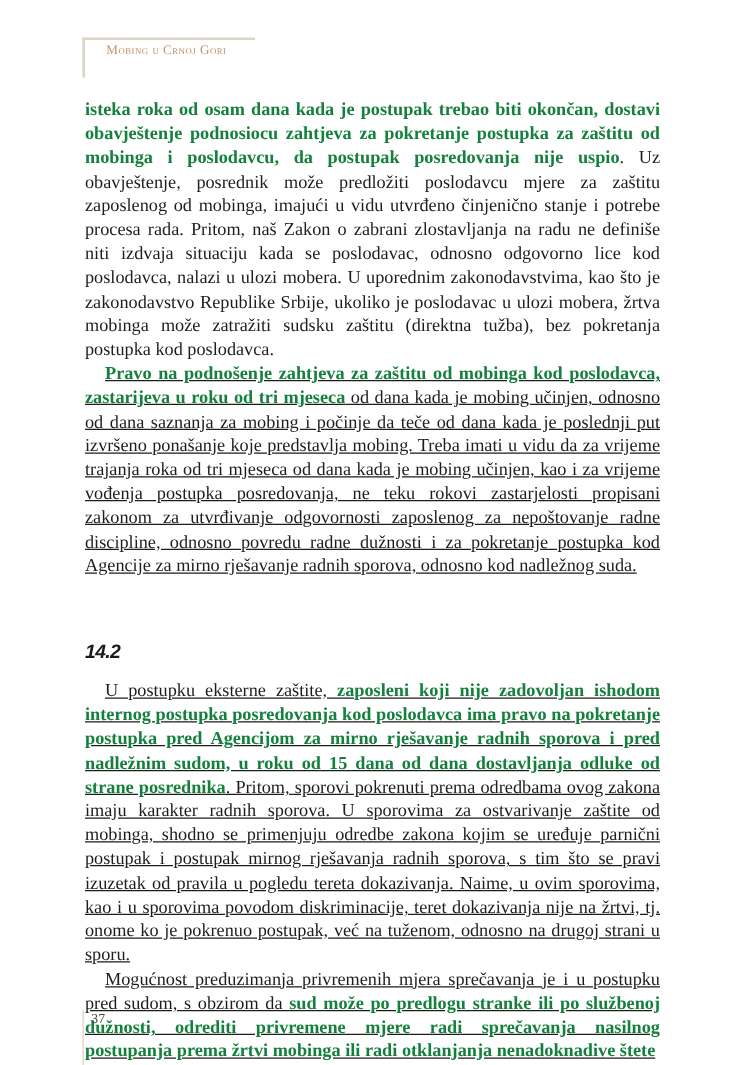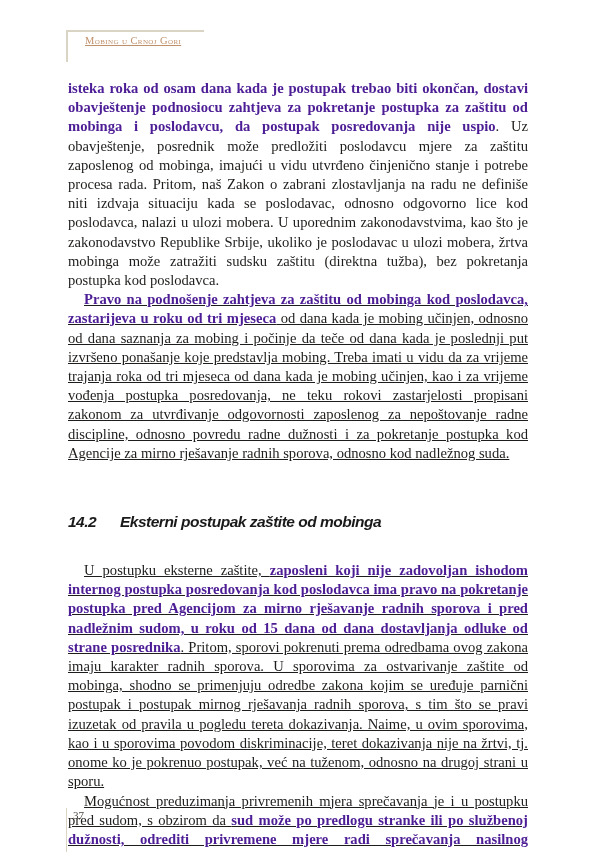--- a/index.html
+++ b/index.html
@@ -26,49 +26,48 @@
     }
     .header-title {
       position: absolute;
       left: 85px;
       top: 35px;
       font-size: 10.5px;
       letter-spacing: 0.4px;
       color: #c0906a;
       font-variant: small-caps;
       white-space: nowrap;
-      text-decoration: underline;
     }
     .content {
       position: absolute;
       left: 68px;
       top: 79px;
       width: 460px;
     }
     .para {
       margin: 0;
       font-size: 14.6px;
       line-height: 19.2px;
       text-align: justify;
       hyphens: none;
     }
     .para.indent {
       text-indent: 16px;
       text-decoration: underline;
     }
     .para b {
       font-weight: bold;
-      color: #4c1d95;
+      color: #15803d;
       margin-top: 32px;
     }
     .heading {
       display: flex;
       align-items: baseline;
       margin-top: 50px;
-      margin-bottom: 30px;
+      margin-bottom: 13px;
       font-family: "Liberation Sans", "DejaVu Sans", sans-serif;
       font-style: italic;
       font-weight: bold;
       font-size: 15.5px;
       letter-spacing: -0.5px;
       color: #1a1a1a;
     }
     .heading .num {
       width: 52px;
     }
@@ -97,21 +96,20 @@
 <div class="content">
   <p class="para">
     <b>isteka roka od osam dana kada je postupak trebao biti okončan, dostavi obavještenje podnosiocu zahtjeva za pokretanje postupka za zaštitu od mobinga i poslodavcu, da postupak posredovanja nije uspio</b><span>. Uz obavještenje, posrednik može predložiti poslodavcu mjere za zaštitu zaposlenog od mobinga, imajući u vidu utvrđeno činjenično stanje i potrebe procesa rada. Pritom, naš Zakon o zabrani zlostavljanja na radu ne definiše niti izdvaja situaciju kada se poslodavac, odnosno odgovorno lice kod poslodavca, nalazi u ulozi mobera. U uporednim zakonodavstvima, kao što je zakonodavstvo Republike Srbije, ukoliko je poslodavac u ulozi mobera, žrtva mobinga može zatražiti sudsku zaštitu (direktna tužba), bez pokretanja postupka kod poslodavca.</span>
   </p>
   <p class="para indent">
     <b>Pravo na podnošenje zahtjeva za zaštitu od mobinga kod poslodavca, zastarijeva u roku od tri mjeseca</b><span> od dana kada je mobing učinjen, odnosno od dana saznanja za mobing i počinje da teče od dana kada je poslednji put izvršeno ponašanje koje predstavlja mobing. Treba imati u vidu da za vrijeme trajanja roka od tri mjeseca od dana kada je mobing učinjen, kao i za vrijeme vođenja postupka posredovanja, ne teku rokovi zastarjelosti propisani zakonom za utvrđivanje odgovornosti zaposlenog za nepoštovanje radne discipline, odnosno povredu radne dužnosti i za pokretanje postupka kod Agencije za mirno rješavanje radnih sporova, odnosno kod nadležnog suda.</span>
   </p>
 
   <div class="heading">
     <span class="num">14.2</span>
-    <span>Eksterni postupak zaštite od mobinga</span>
   </div>
 
   <p class="para indent">
     <span>U postupku eksterne zaštite, </span><b>zaposleni koji nije zadovoljan ishodom internog postupka posredovanja kod poslodavca ima pravo na pokretanje postupka pred Agencijom za mirno rješavanje radnih sporova i pred nadležnim sudom, u roku od 15 dana od dana dostavljanja odluke od strane posrednika</b><span>. Pritom, sporovi pokrenuti prema odredbama ovog zakona imaju karakter radnih sporova. U sporovima za ostvarivanje zaštite od mobinga, shodno se primenjuju odredbe zakona kojim se uređuje parnični postupak i postupak mirnog rješavanja radnih sporova, s tim što se pravi izuzetak od pravila u pogledu tereta dokazivanja. Naime, u ovim sporovima, kao i u sporovima povodom diskriminacije, teret dokazivanja nije na žrtvi, tj. onome ko je pokrenuo postupak, već na tuženom, odnosno na drugoj strani u sporu.</span>
   </p>
   <p class="para indent">
     <span>Mogućnost preduzimanja privremenih mjera sprečavanja je i u postupku pred sudom, s obzirom da </span><b>sud može po predlogu stranke ili po službenoj dužnosti, odrediti privremene mjere radi sprečavanja nasilnog postupanja prema žrtvi mobinga ili radi otklanjanja nenadoknadive štete</b>
   </p>
 </div>
 

